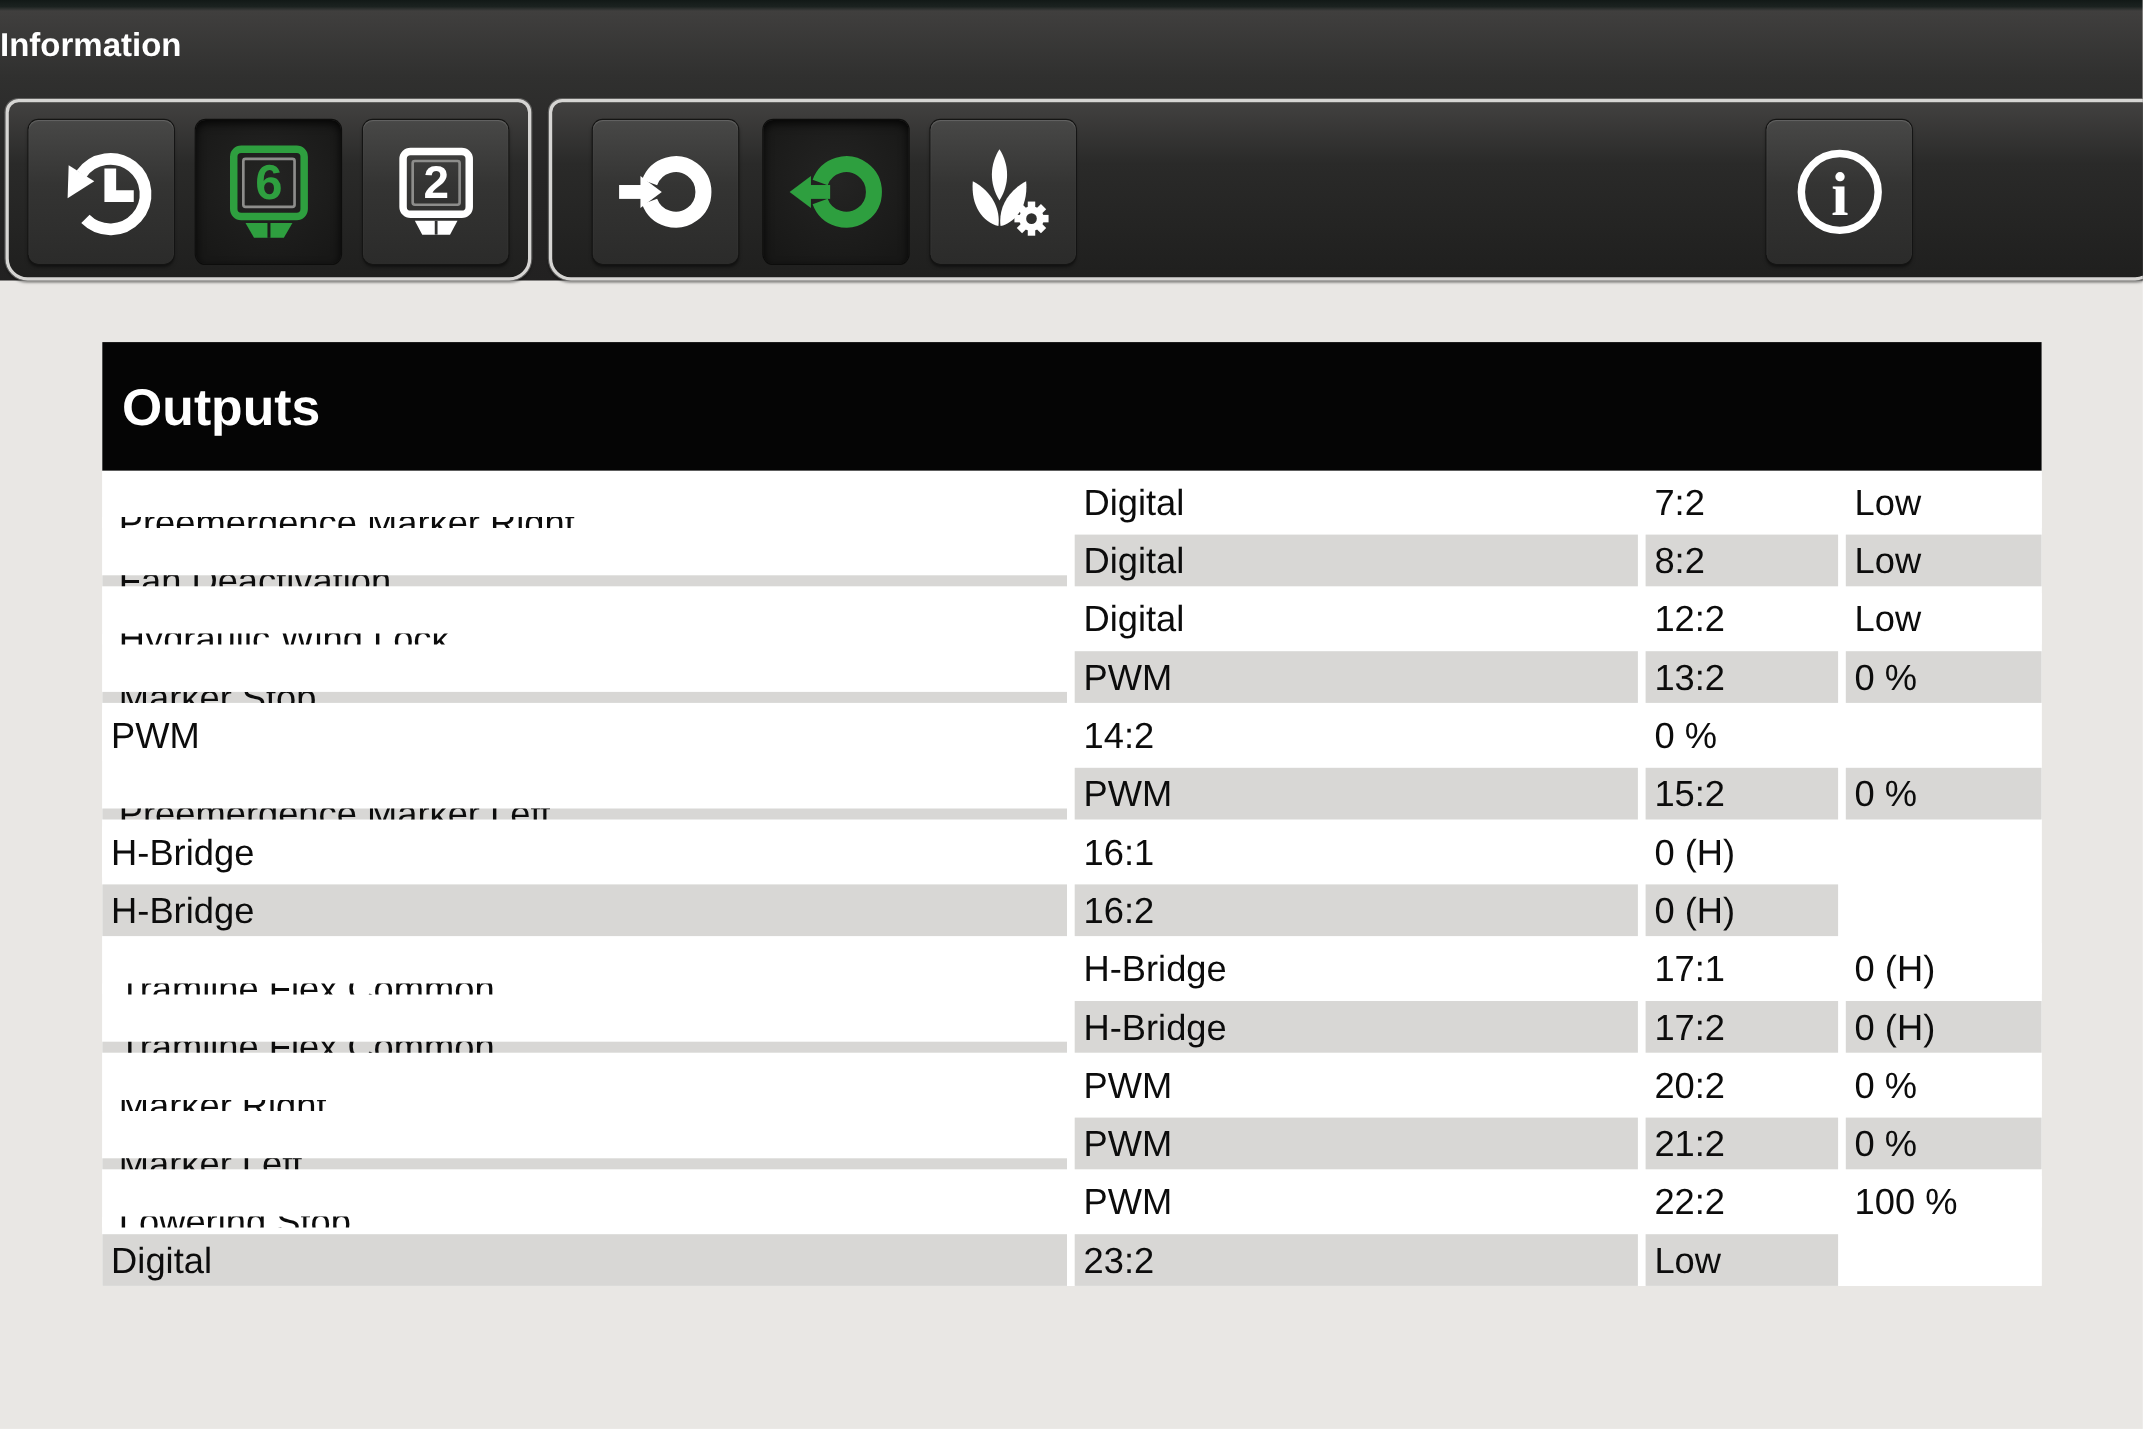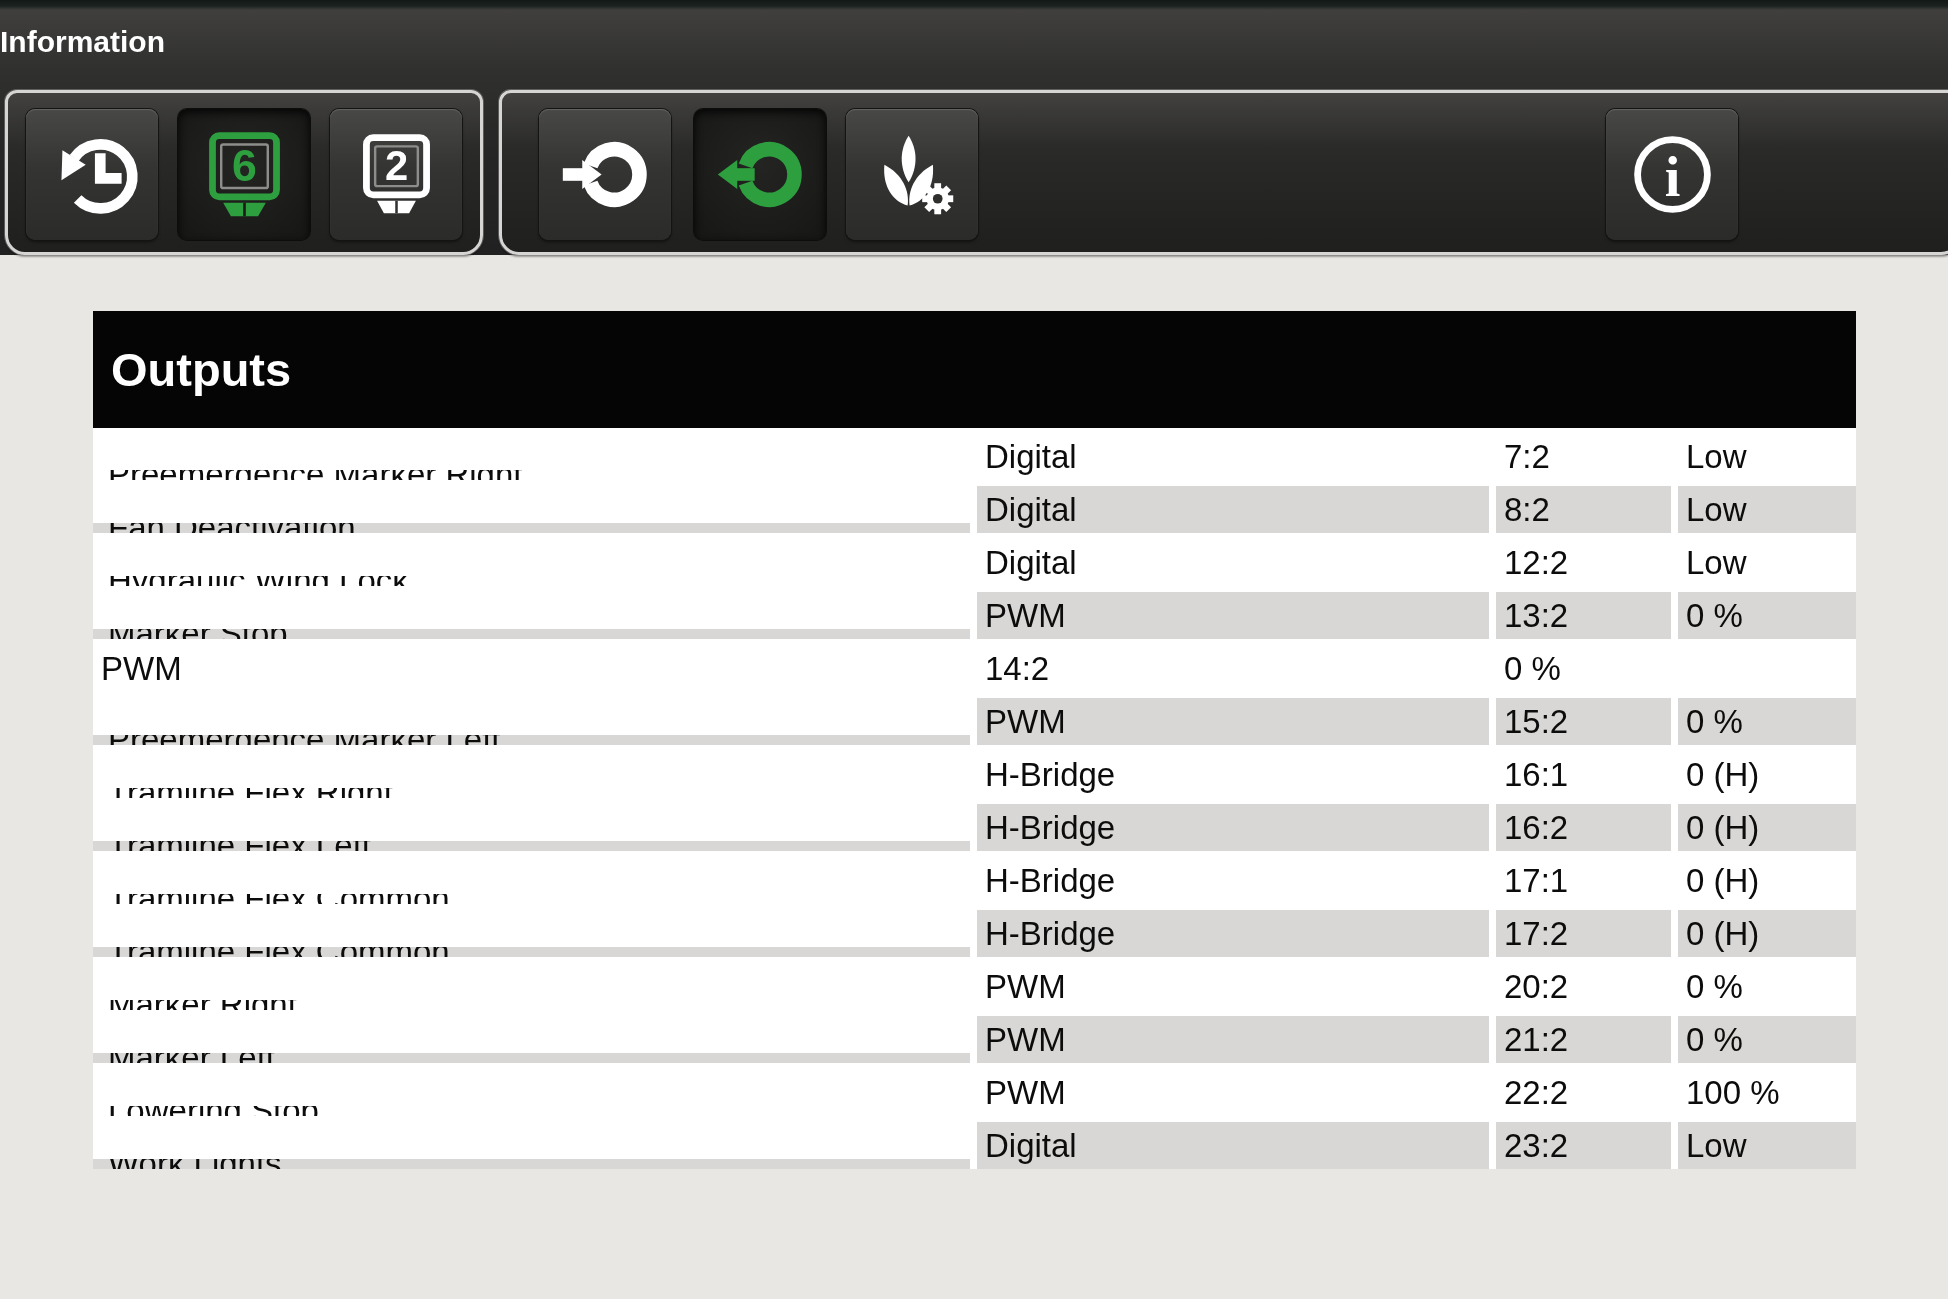--- a/index.html
+++ b/index.html
@@ -185,27 +185,25 @@
         <div class="cell">14:2</div>
         <div class="cell">0 %</div>
       </div>
       <div class="row alt">
         <div class="cell first">Preemergence Marker Left</div>
         <div class="cell">PWM</div>
         <div class="cell">15:2</div>
         <div class="cell">0 %</div>
       </div>
       <div class="row">
-        <div class="cell first">Tramline Flex Right</div>
         <div class="cell">H-Bridge</div>
         <div class="cell">16:1</div>
         <div class="cell">0 (H)</div>
       </div>
       <div class="row alt">
-        <div class="cell first">Tramline Flex Left</div>
         <div class="cell">H-Bridge</div>
         <div class="cell">16:2</div>
         <div class="cell">0 (H)</div>
       </div>
       <div class="row">
         <div class="cell first">Tramline Flex Common</div>
         <div class="cell">H-Bridge</div>
         <div class="cell">17:1</div>
         <div class="cell">0 (H)</div>
       </div>
@@ -227,19 +225,18 @@
         <div class="cell">21:2</div>
         <div class="cell">0 %</div>
       </div>
       <div class="row">
         <div class="cell first">Lowering Stop</div>
         <div class="cell">PWM</div>
         <div class="cell">22:2</div>
         <div class="cell">100 %</div>
       </div>
       <div class="row alt">
-        <div class="cell first">Work Lights</div>
         <div class="cell">Digital</div>
         <div class="cell">23:2</div>
         <div class="cell">Low</div>
       </div>
     </div>
 </div>
 
 </body></html>

